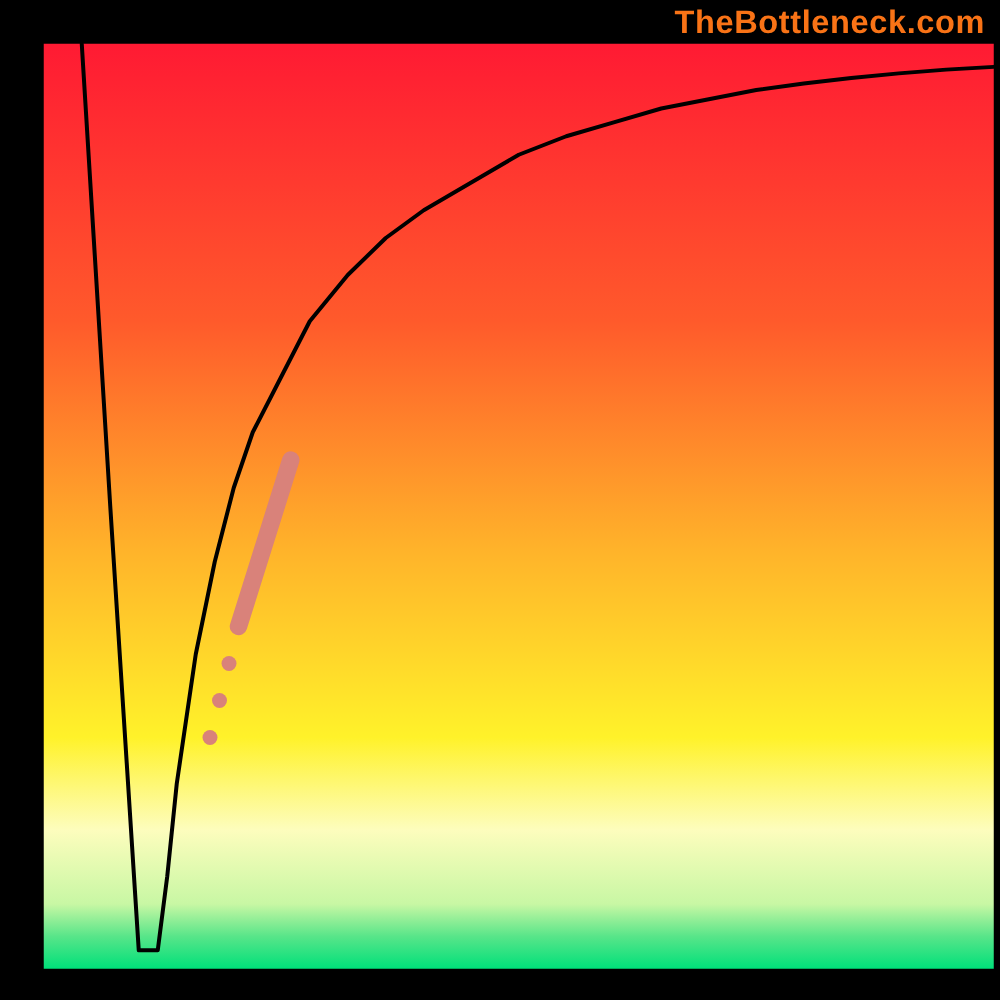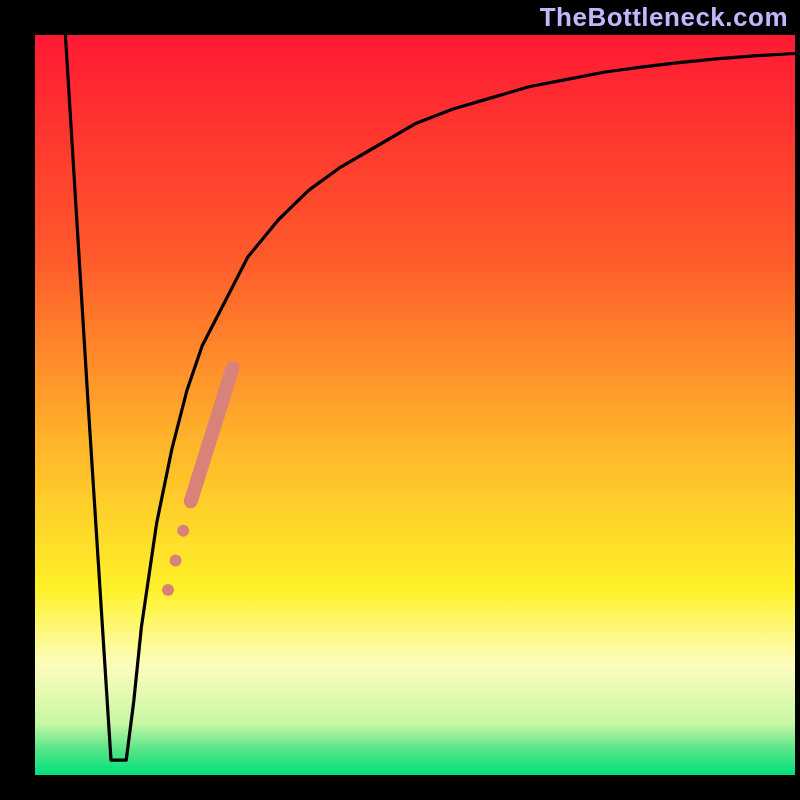--- a/index.html
+++ b/index.html
@@ -20,21 +20,21 @@
     top: 0;
     left: 0;
   }
   .watermark {
     position: absolute;
     top: 2px;
     right: 12px;
     font-family: Arial, Helvetica, sans-serif;
     font-size: 26px;
     font-weight: 600;
-    color: #c4b5fd;
+    color: #f97316;
     letter-spacing: 0.5px;
     user-select: none;
   }
 </style>
 </head>
 <body>
 
 <div class="stage">
   <svg id="chart-svg" width="800" height="800" viewBox="0 0 800 800">
       <rect x="0" y="0" width="800" height="800" fill="#000"></rect>

